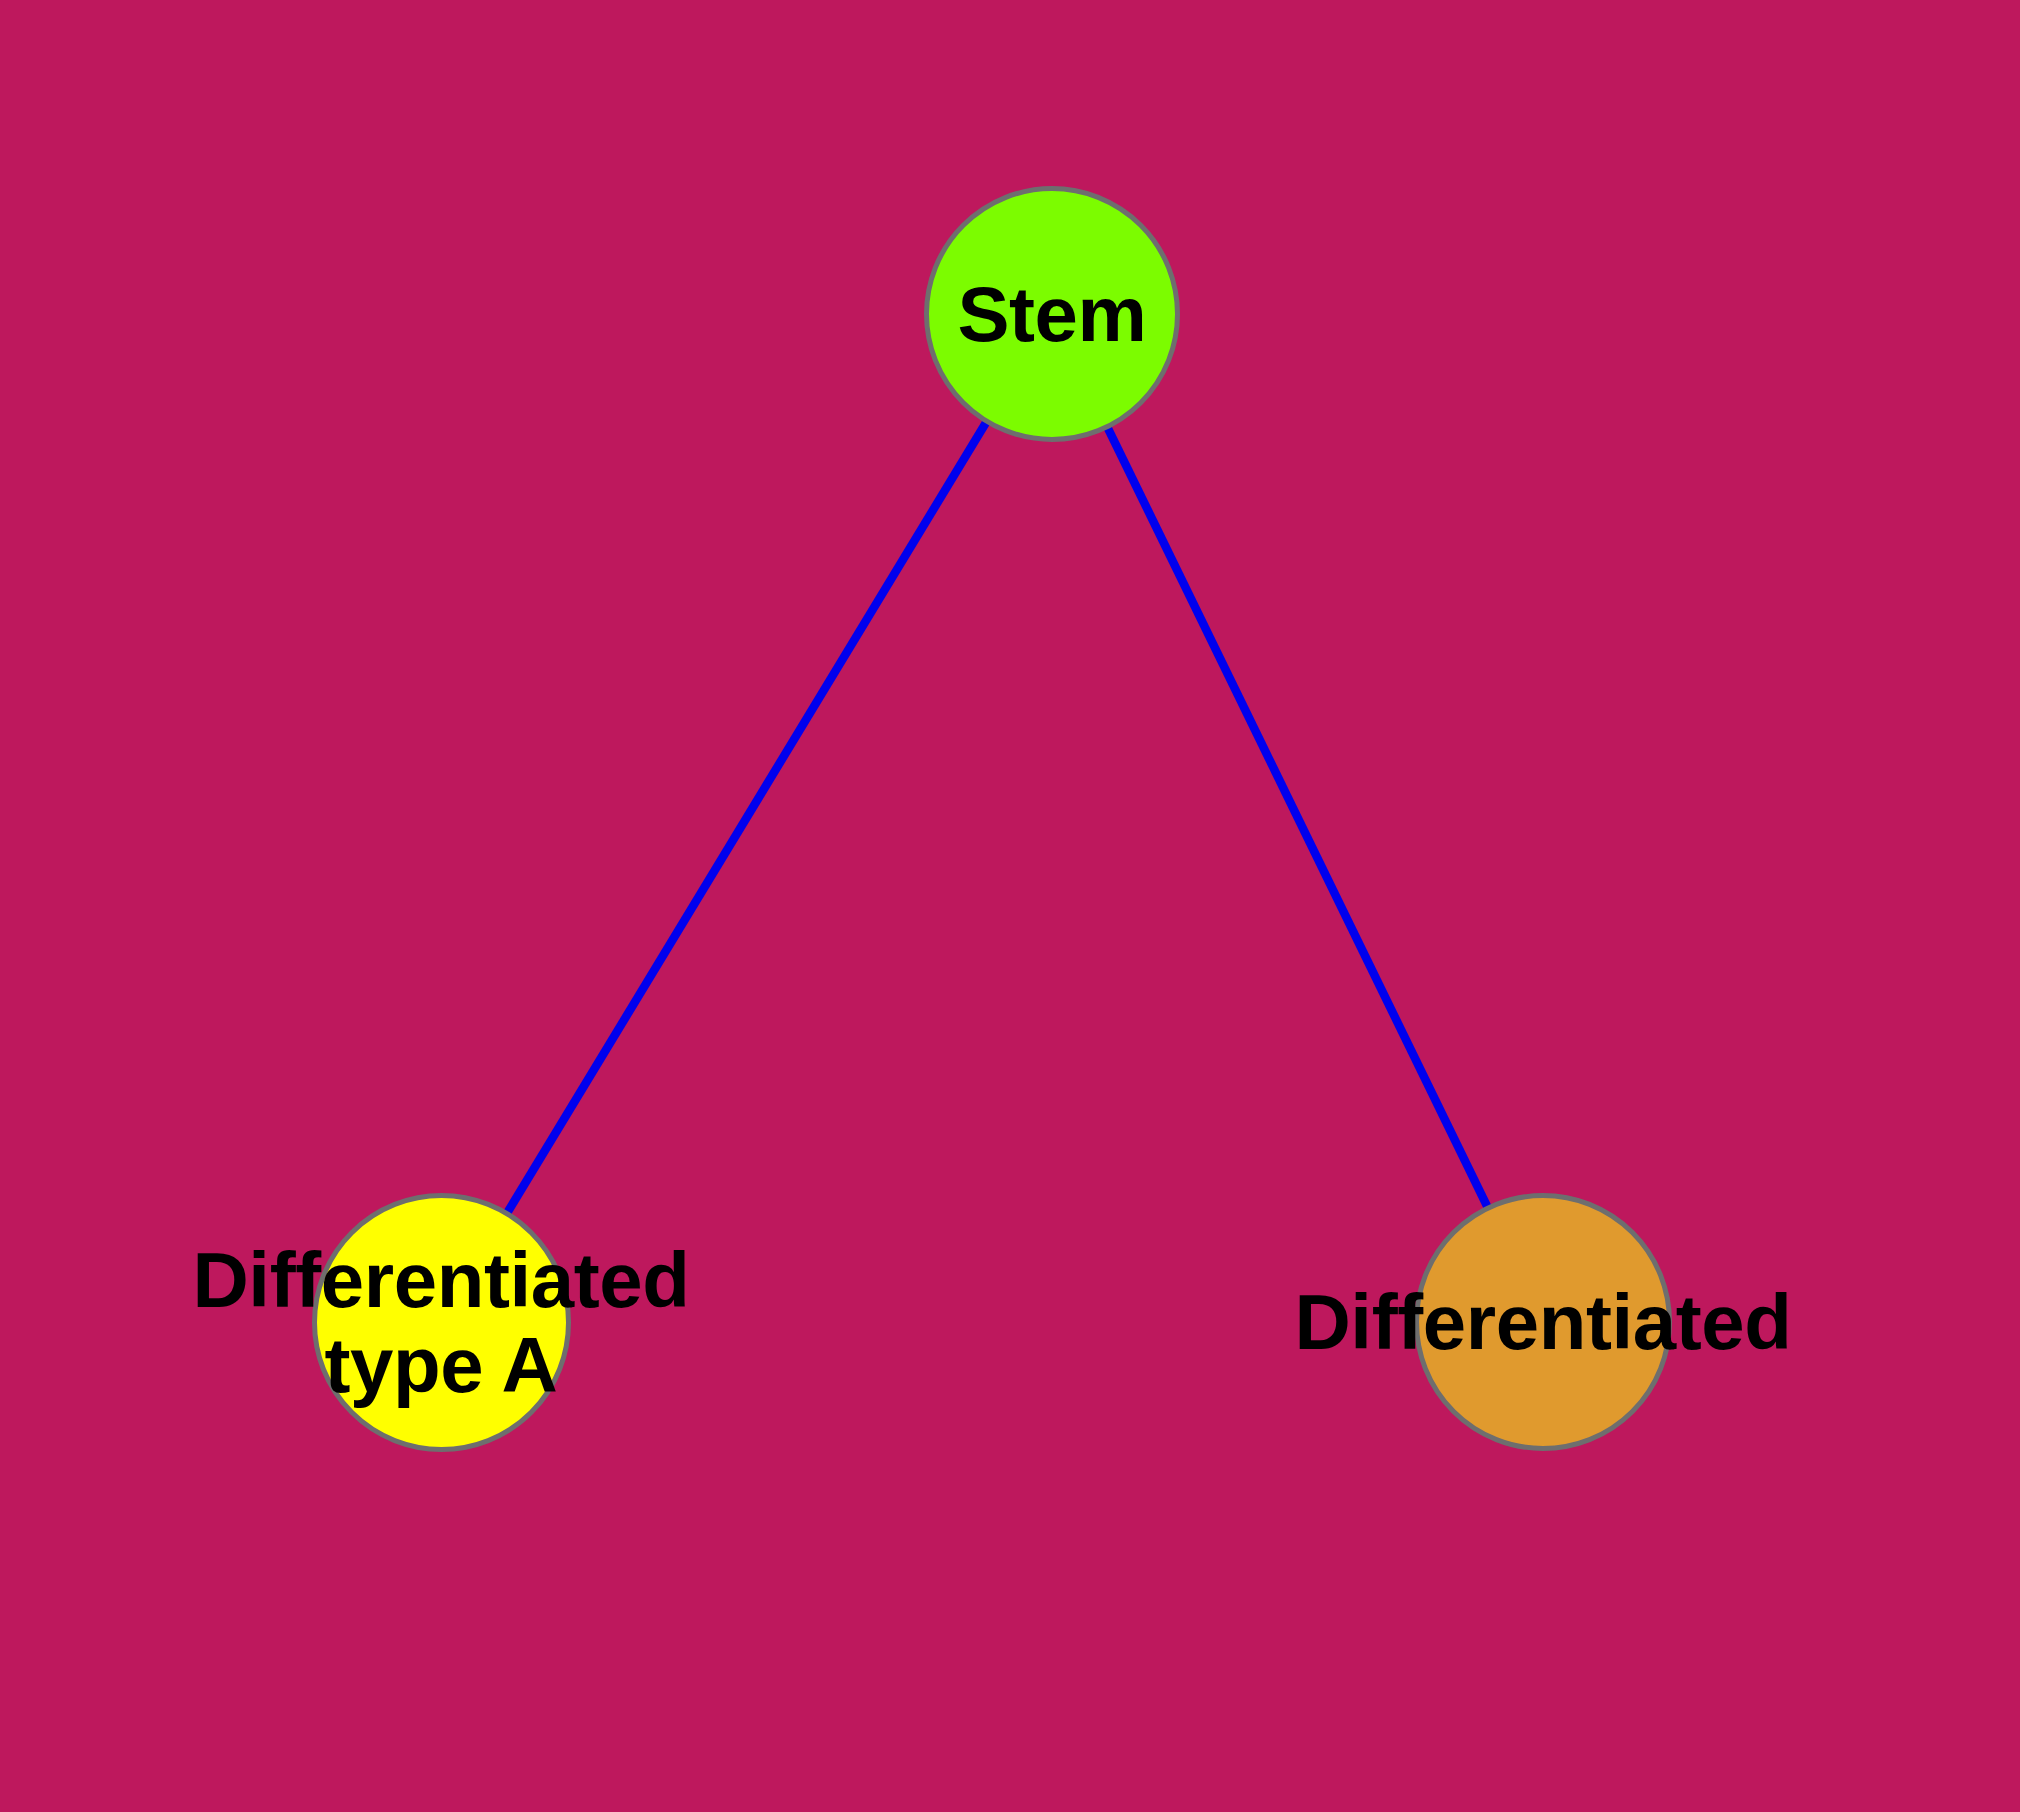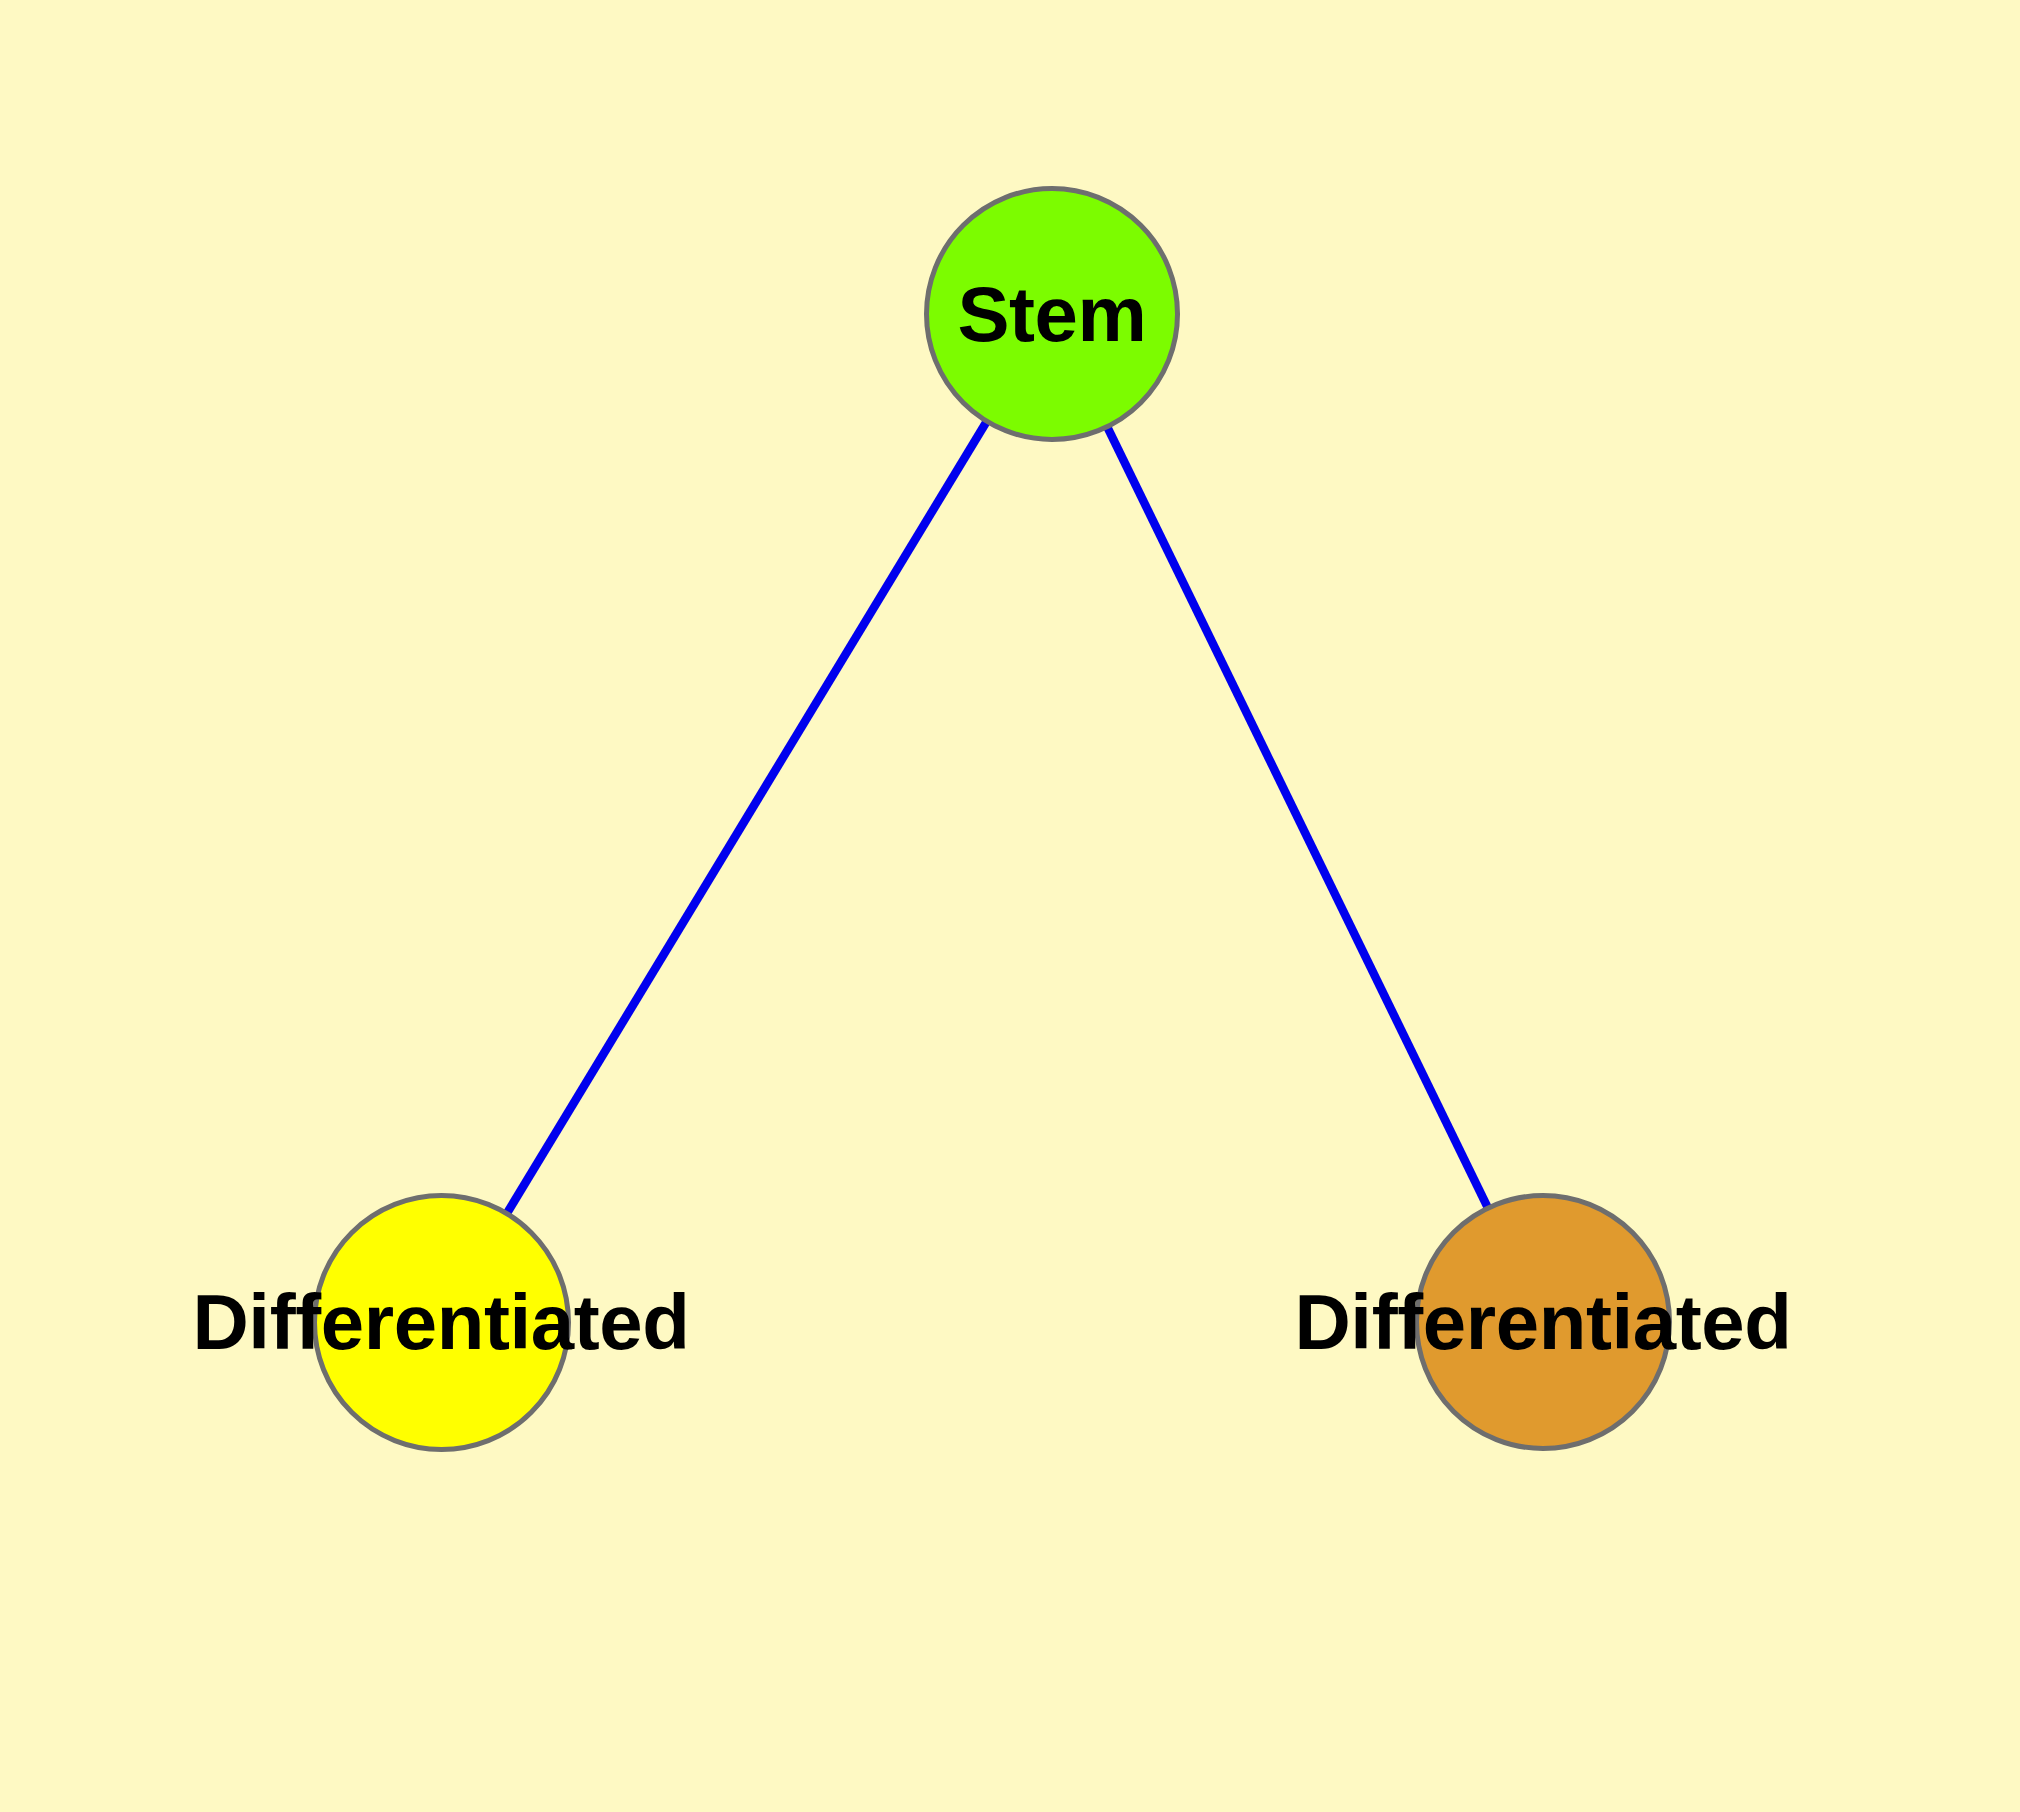--- a/index.html
+++ b/index.html
@@ -93,35 +93,35 @@
     height: 256px;
     background: #E09A2E;
   }
   #node-diff-b .node-label {
     font-size: 78px;
   }
 </style>
 </head>
 <body>
 
-<div id="canvas" style="width: 2021px; height: 1812px; background: #fef9c3;">
+<div id="canvas" style="width: 2021px; height: 1812px; background: #be185d;">
 
   <svg id="edge-layer" viewBox="0 0 2384 2138" xmlns="http://www.w3.org/2000/svg">
     <line x1="1241" y1="370" x2="520" y2="1560" stroke="#0000EE" stroke-width="10" stroke-linecap="butt"></line>
     <line x1="1241" y1="370" x2="1821" y2="1560" stroke="#0000EE" stroke-width="10" stroke-linecap="butt"></line>
   </svg>
 
   <div class="node" id="node-stem" style="left: 1052px; top: 314px; width: 256px; height: 256px;">
     <span class="node-circle" style="width: 256px; height: 256px; background: rgb(124, 252, 0); border-color: rgb(110, 110, 110);"></span>
     <span class="node-label" style="color: rgb(0, 0, 0);">Stem</span>
   </div>
 
   <div class="node" id="node-diff-a" style="left: 441px; top: 1322px; width: 259px; height: 259px;">
     <span class="node-circle" style="width: 259px; height: 259px; background: rgb(255, 255, 0); border-color: rgb(110, 110, 110);"></span>
-    <span class="node-label" style="color: rgb(0, 0, 0);"><span>Differentiated</span><br></span>
+    <span class="node-label" style="color: rgb(0, 0, 0);"><span>Differentiated</span><br><span>type A</span></span>
   </div>
 
   <div class="node" id="node-diff-b" style="left: 1543px; top: 1322px; width: 258px; height: 258px;">
     <span class="node-circle" style="width: 258px; height: 258px; background: rgb(224, 154, 46); border-color: rgb(110, 110, 110);"></span>
     <span class="node-label" style="color: rgb(0, 0, 0);"><span>Differentiated</span><br></span>
   </div>
 
 </div>
 
 

